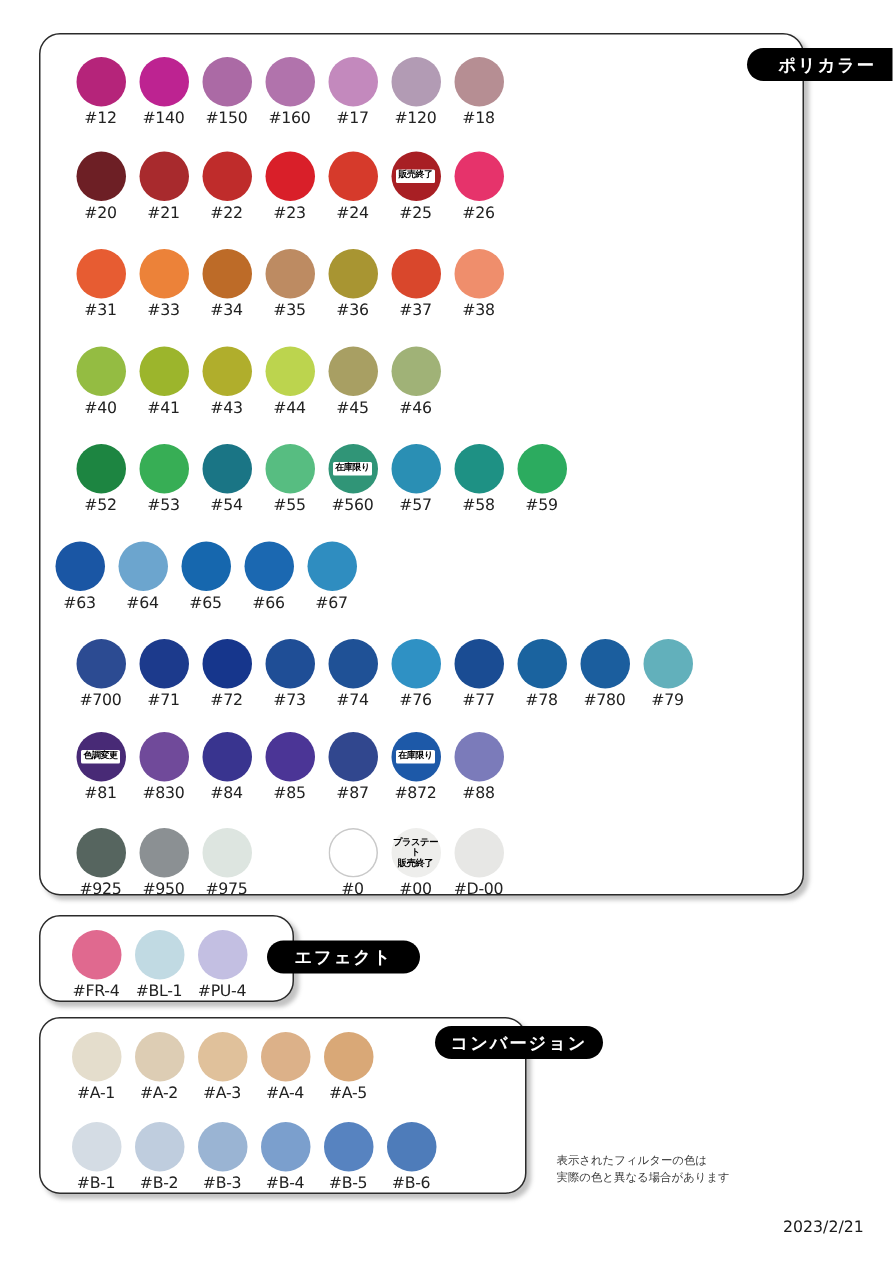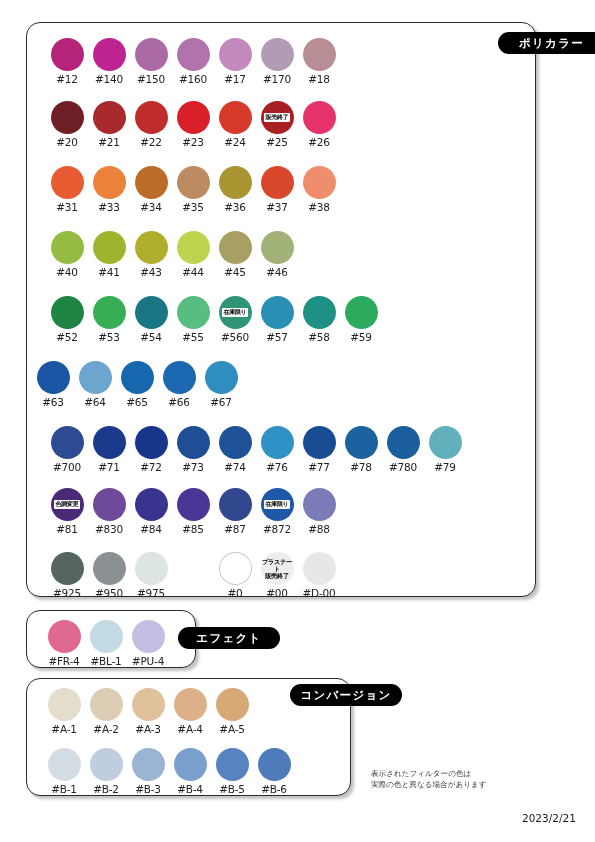--- a/index.html
+++ b/index.html
@@ -148,21 +148,21 @@
       <div class="swatch">
         <div class="dot" style="background: rgb(177, 115, 172);"></div>
         <div class="swatch-label">#160</div>
       </div>
       <div class="swatch">
         <div class="dot" style="background: rgb(195, 137, 189);"></div>
         <div class="swatch-label">#17</div>
       </div>
       <div class="swatch">
         <div class="dot" style="background: rgb(178, 155, 180);"></div>
-        <div class="swatch-label">#170</div>
+        <div class="swatch-label">#120</div>
       </div>
       <div class="swatch">
         <div class="dot" style="background: rgb(182, 142, 147);"></div>
         <div class="swatch-label">#18</div>
       </div>
     </div>
     <div class="swatch-row" style="left: 46px; top: 101px;">
       <div class="swatch">
         <div class="dot" style="background: rgb(109, 31, 37);"></div>
         <div class="swatch-label">#20</div>

